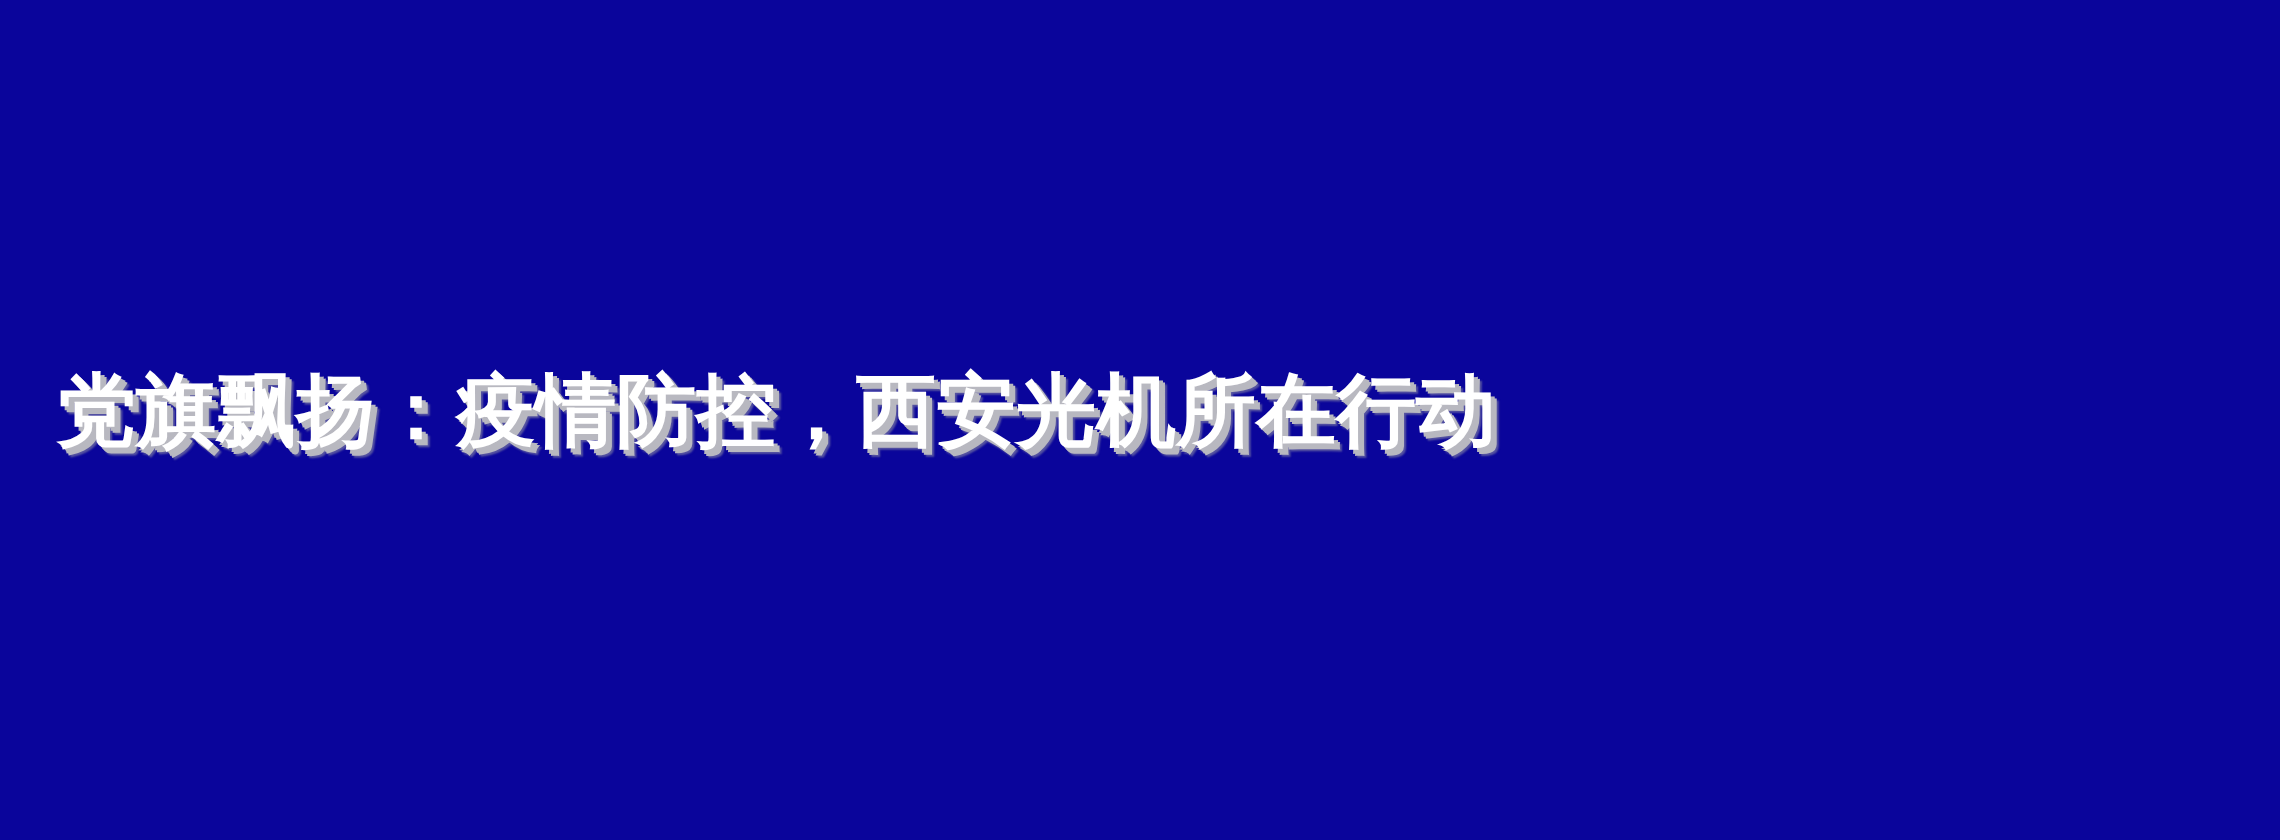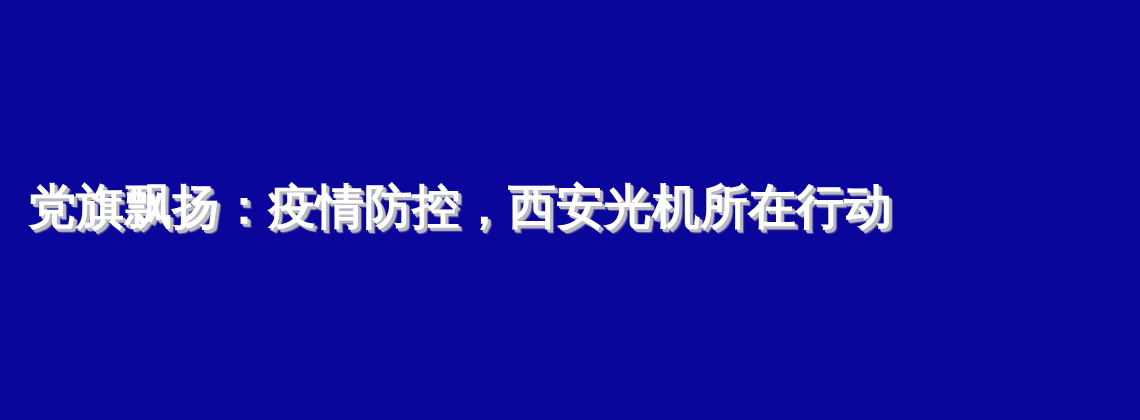--- a/index.html
+++ b/index.html
@@ -52,17 +52,17 @@
     -webkit-font-smoothing: antialiased;
   }
 </style>
 </head>
 <body>
 
 <div id="banner" style="background: rgb(10, 5, 155);">
 
   <div id="headline-row">
 
-    <span id="headline" style="color: rgb(255, 255, 255); text-shadow: rgb(184, 184, 192) 3px 3px 0px, rgb(184, 184, 192) 2px 2px 0px, rgba(150, 150, 165, 0.55) 4px 4px 1px; font-size: 48px;">党旗飘扬：疫情防控，西安光机所在行动</span>
+    <span id="headline" style="color: rgb(255, 255, 255); text-shadow: rgb(184, 184, 192) 3px 3px 0px, rgb(184, 184, 192) 2px 2px 0px, rgba(150, 150, 165, 0.55) 4px 4px 1px; font-size: 40px;">党旗飘扬：疫情防控，西安光机所在行动</span>
 
   </div>
 
 </div>
 
 </body></html>

